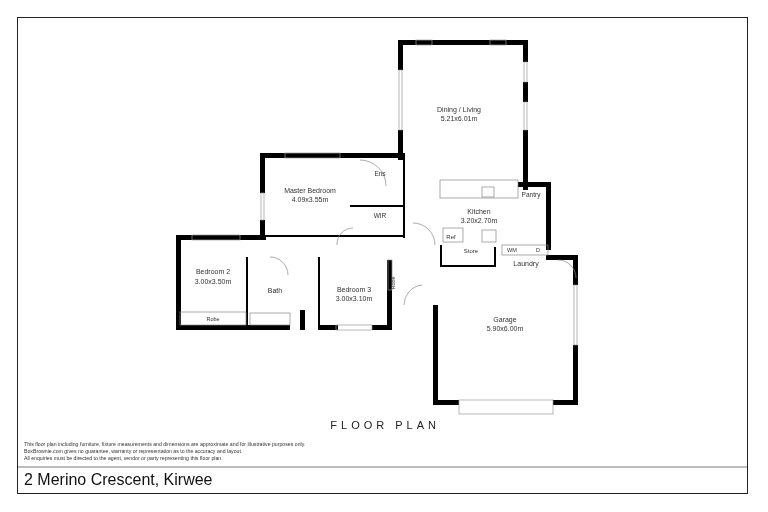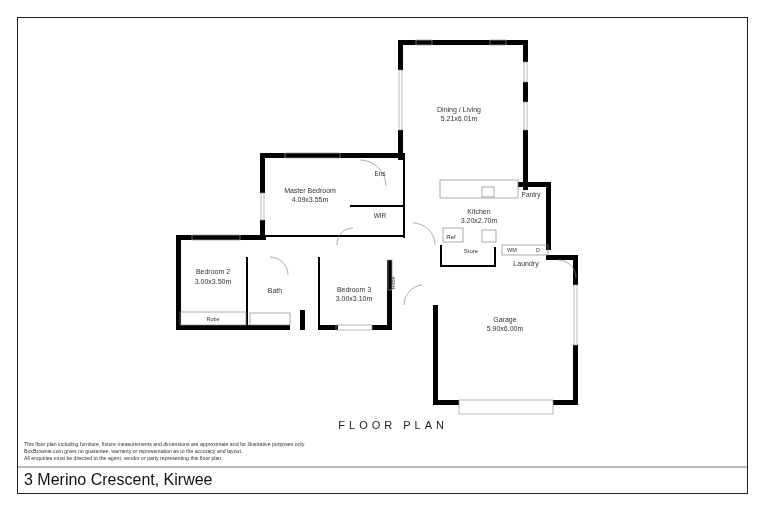--- a/index.html
+++ b/index.html
@@ -1,20 +1,20 @@
 <!DOCTYPE html>
 <html><head>
 <meta charset="utf-8">
 <style>
   html,body{margin:0;padding:0;background:#fff;}
   body{width:768px;height:512px;position:relative;overflow:hidden;font-family:"Liberation Sans",sans-serif;}
   #frame{position:absolute;left:17px;top:17px;width:731px;height:477px;border:1.5px solid #222;box-sizing:border-box;}
   #plan{position:absolute;left:0;top:0;width:768px;height:512px;}
   .lbl{font-family:"Liberation Sans",sans-serif;fill:#333;text-anchor:middle;}
-  #fp-title{position:absolute;left:308px;top:419px;width:140px;text-align:right;font-size:11px;letter-spacing:4px;color:#222;}
+  #fp-title{position:absolute;left:300px;top:419px;width:140px;text-align:right;font-size:11px;letter-spacing:4px;color:#222;}
   #disclaimer{position:absolute;left:24px;top:441px;font-size:5.2px;line-height:7px;color:#333;}
   #divider{position:absolute;left:18px;top:466px;width:729px;height:2px;background:#bdbdbd;}
   #address{position:absolute;left:24px;top:471px;font-size:16px;color:#111;}
 </style>
 </head>
 <body>
 
 <div id="frame"></div>
 
 <svg id="plan" viewBox="0 0 768 512" xmlns="http://www.w3.org/2000/svg">
@@ -115,13 +115,13 @@
   </g>
 </svg>
 
 <div id="fp-title">FLOOR PLAN</div>
 <div id="disclaimer">
   <div>This floor plan including furniture, fixture measurements and dimensions are approximate and for illustrative purposes only.</div>
   <div>BoxBrownie.com gives no guarantee, warranty or representation as to the accuracy and layout.</div>
   <div>All enquiries must be directed to the agent, vendor or party representing this floor plan.</div>
 </div>
 <div id="divider"></div>
-<div id="address">3 Merino Crescent, Kirwee</div>
+<div id="address">2 Merino Crescent, Kirwee</div>
 
 </body></html>

